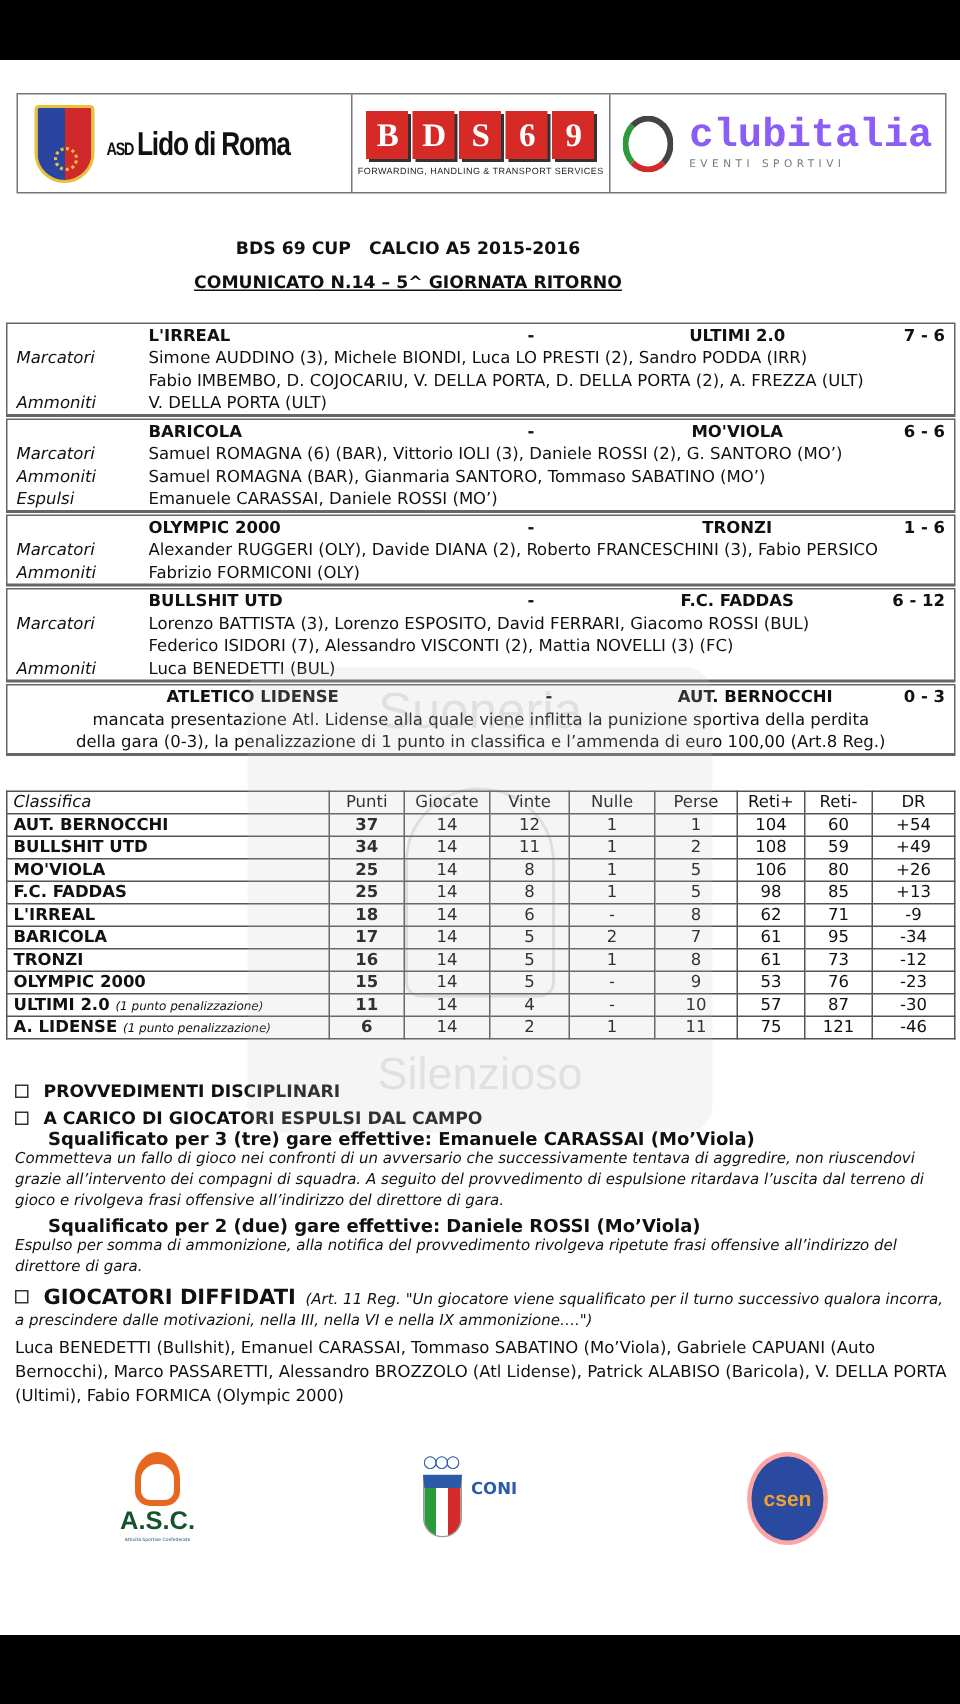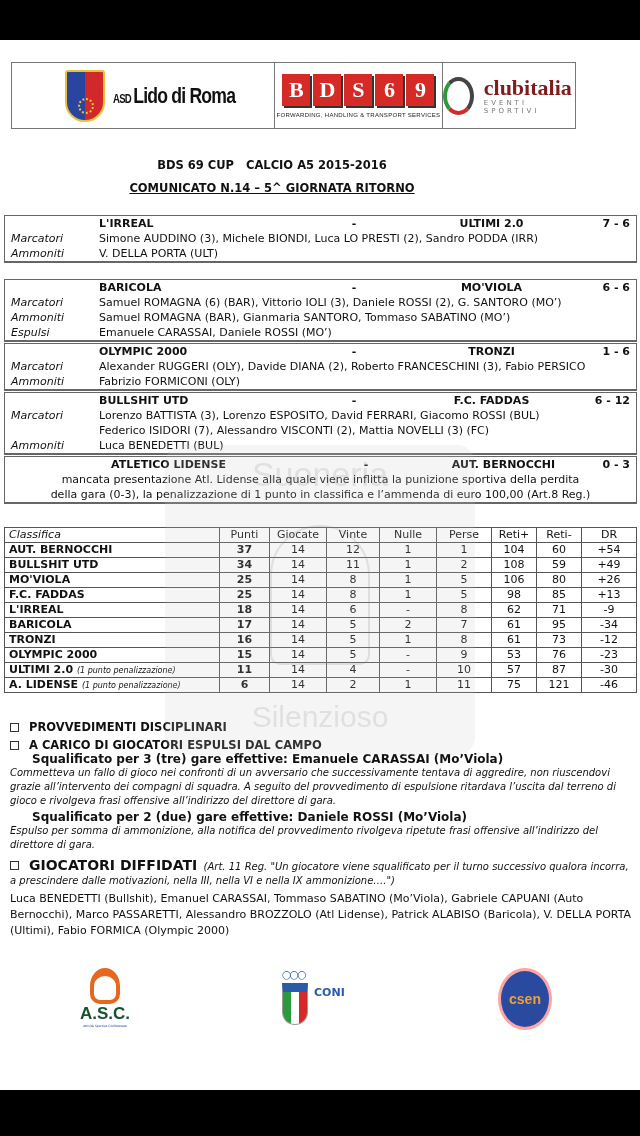--- a/index.html
+++ b/index.html
@@ -1,35 +1,35 @@
 <!DOCTYPE html>
 <html><head>
 <meta charset="utf-8">
 <style>
   * { box-sizing: border-box; margin: 0; padding: 0; }
   html, body { width: 640px; height: 1136px; background: #000; overflow: hidden; }
   body { font-family: "DejaVu Sans", sans-serif; color: #111; position: relative; }
   .page { position: absolute; left: 0; top: 40px; width: 640px; height: 1050px; background: #fff; }
 
   
-  .logos { position: absolute; left: 11px; top: 22px; width: 565px; height: 67px; border: 1px solid #777; display: flex; padding-left: 45px; }
+  .logos { position: absolute; left: 11px; top: 22px; width: 620px; height: 67px; border: 1px solid #777; display: flex; }
   .logo-cell { height: 100%; display: flex; align-items: center; justify-content: center; }
   .logo-cell + .logo-cell { border-left: 1px solid #777; }
   .lc1 { width: 222px; } .lc2 { width: 172px; } .lc3 { flex: 1; }
   .shield { width: 40px; height: 52px; border-radius: 3px 3px 20px 20px; background: linear-gradient(90deg,#2a45a0 50%,#d1282b 50%); border: 2px solid #e5c23a; position: relative; margin-right: 8px; }
   .shield .wheel { position:absolute; left:11px; top:26px; width:16px; height:16px; border:2px dotted #e5c23a; border-radius:50%; }
   .lido-text { font-family: "Liberation Sans", sans-serif; font-weight: bold; font-size: 22px; letter-spacing: -1px; transform: scaleX(0.8); transform-origin: left; white-space: nowrap; }
   .lido-text small { font-size: 12px; margin-right: 3px; }
   .bds { display: flex; flex-direction: column; align-items: center; }
   .bds-boxes { display: flex; gap: 3px; }
   .bds-box { width: 28px; height: 32px; background: #d52a26; color: #fff; font-family: "Liberation Serif", serif; font-weight: bold; font-size: 22px; display:flex; align-items:center; justify-content:center; box-shadow: 2px 2px 0 #333; }
   .bds-sub { font-size: 6px; letter-spacing: 0.3px; margin-top: 6px; color: #222; font-family: "Liberation Sans", sans-serif; }
   .club { display:flex; align-items:center; }
   .club-icon { width: 34px; height: 38px; border-radius: 50%; border: 4px solid #444; border-left-color:#2e9a3a; border-bottom-color:#d32a2a; margin-right: 10px; position:relative; }
-  .club-name { font-family: Liberation Serif, serif; font-weight: bold; font-size: 22px; color: #7f1d1d; line-height: 1; }
+  .club-name { font-family: Liberation Mono, monospace; font-weight: bold; font-size: 27px; color: #8b5cf6; line-height: 1; }
   .club-sub { font-size: 7px; letter-spacing: 3px; color: #777; }
 
   .title { position: absolute; left: 0; width: 544px; text-align: center; font-weight: bold; font-size: 11.5px; }
   .t1 { top: 118px; } .t2 { top: 141px; text-decoration: underline; }
 
   
   .match { position: absolute; left: 4px; width: 633px; border: 1px solid #666; border-bottom-width: 2px; font-size: 11px; line-height: 15px; padding: 0 6px; }
   .mrow { display: flex; }
   .mrow .lbl { width: 88px; font-style: italic; flex-shrink: 0; }
   .mhead { display: flex; font-weight: bold; }
@@ -115,20 +115,24 @@
   <div class="match" style="top:175px">
     <div class="mhead">
       <span class="home">L'IRREAL</span>
       <span class="sep">-</span>
       <span class="away">ULTIMI 2.0</span>
       <span class="score">7 - 6</span>
     </div>
     <div class="mrow">
         <span class="lbl">Marcatori</span>
         <span>Simone AUDDINO (3), Michele BIONDI, Luca LO PRESTI (2), Sandro PODDA (IRR)</span>
+      </div>
+    <div class="mrow">
+        <span class="lbl"></span>
+        <span>Fabio IMBEMBO, D. COJOCARIU, V. DELLA PORTA, D. DELLA PORTA (2), A. FREZZA (ULT)</span>
       </div>
     <div class="mrow">
         <span class="lbl">Ammoniti</span>
         <span>V. DELLA PORTA (ULT)</span>
       </div>
   </div>
 
   <div class="match" style="top:239px">
     <div class="mhead">
       <span class="home">BARICOLA</span>

